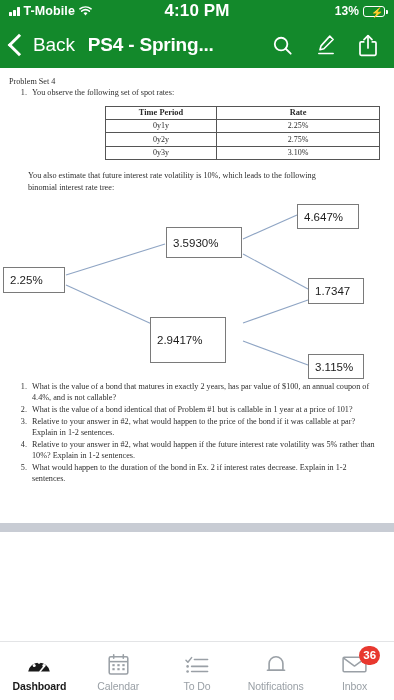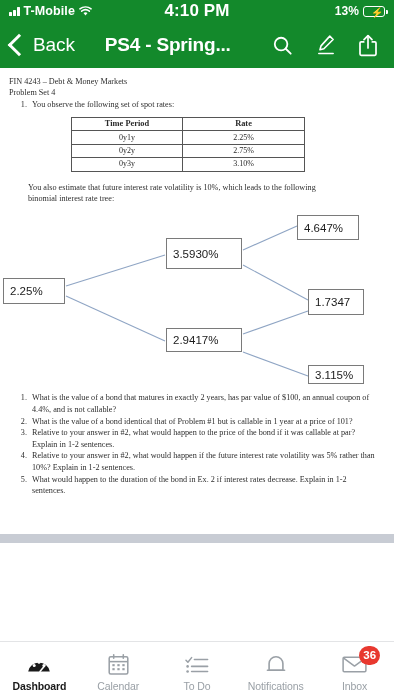--- a/index.html
+++ b/index.html
@@ -110,21 +110,21 @@
 
   
   .navbar {
     height: 46px;
     background: #13892b;
     display: flex;
     align-items: center;
     flex: 0 0 auto;
     padding: 0 10px 0 6px;
     color: #fff;
-    gap: 12px;
+    gap: 4px;
   }
   .back-btn {
     display: flex;
     align-items: center;
     gap: 4px;
     cursor: pointer;
     flex: 0 0 auto;
   }
   .chevron-left {
     width: 13px;
@@ -136,21 +136,21 @@
     margin-right: 2px;
   }
   .back-label {
     font-size: 19px;
     font-weight: 500;
     letter-spacing: -0.1px;
   }
   .nav-title {
     font-size: 19px;
     font-weight: bold;
-    margin-left: 18px;
+    margin-left: 9px;
     white-space: nowrap;
     overflow: hidden;
     flex: 0 1 auto;
     letter-spacing: -0.2px;
   }
   .nav-actions {
     margin-left: auto;
     display: flex;
     align-items: center;
     gap: 22px;
@@ -190,22 +190,22 @@
   }
   ol.q-list li {
     margin: 0 0 0.5px 0;
     padding-left: 3px;
   }
   ol.q1 { margin-top: 0; }
 
   
   .rate-table {
     border-collapse: collapse;
-    margin: 7px 0 0 62px;
-    width: 234px;
+    margin: 7px 0 0 96px;
+    width: 275px;
     font-family: "Liberation Serif", serif;
     font-size: 8px;
     color: #2a2a2a;
   }
   .rate-table th,
   .rate-table td {
     border: 0.8px solid #555555;
     text-align: center;
     padding: 1.2px 0;
     line-height: 10px;
@@ -240,24 +240,24 @@
     font-size: 11.5px;
     color: #1b1b1b;
     display: flex;
     align-items: center;
     padding: 0 6px;
     box-sizing: border-box;
     white-space: nowrap;
   }
   .n-root  { left: -6px;  top: 68px;  width: 62px;  height: 26px; }
   .n-up    { left: 157px; top: 28px;  width: 76px;  height: 31px; }
-  .n-dn    { left: 157px; top: 118px; width: 76px;  height: 24px; }
+  .n-dn    { left: 141px; top: 118px; width: 76px;  height: 46px; }
   .n-uu    { left: 288px; top: 5px;   width: 62px;  height: 25px; }
   .n-ud    { left: 299px; top: 79px;  width: 56px;  height: 26px; }
-  .n-dd    { left: 299px; top: 155px; width: 56px;  height: 19px; }
+  .n-dd    { left: 299px; top: 155px; width: 56px;  height: 25px; }
 
   
   .page-gap {
     height: 9px;
     background: #c8ccd4;
     margin-top: 38px;
   }
   .page-after { height: 34px; background:#ffffff; }
 
   
@@ -356,21 +356,20 @@
         <line x1="10.5" y1="2" x2="10.5" y2="14.6" stroke="#fff" stroke-width="1.8" stroke-linecap="round"></line>
         <path d="M6.3 5.9 L10.5 1.6 L14.7 5.9" stroke="#fff" stroke-width="1.8" fill="none" stroke-linecap="round" stroke-linejoin="round"></path>
       </svg>
     </div>
   </div>
 
   <div class="doc-scroll">
     <div class="page">
 
       <div class="doc-text">
-        <div class="doc-head-line">FIN 4243 – Debt &amp; Money Markets</div>
         <div class="doc-head-line">Problem Set 4</div>
       </div>
 
       <ol class="q-list q1">
         <li>You observe the following set of spot rates:</li>
       </ol>
 
       <table class="rate-table">
         <thead>
           <tr>

